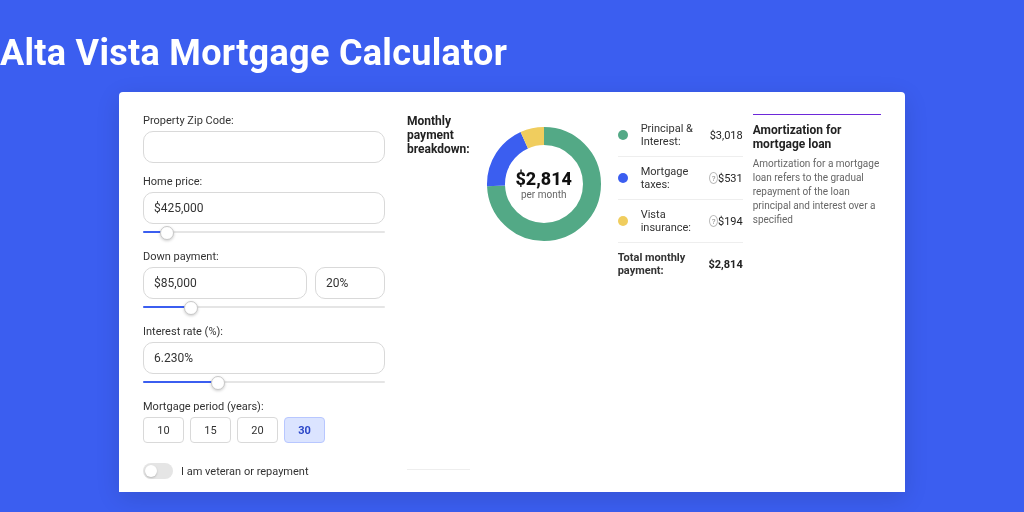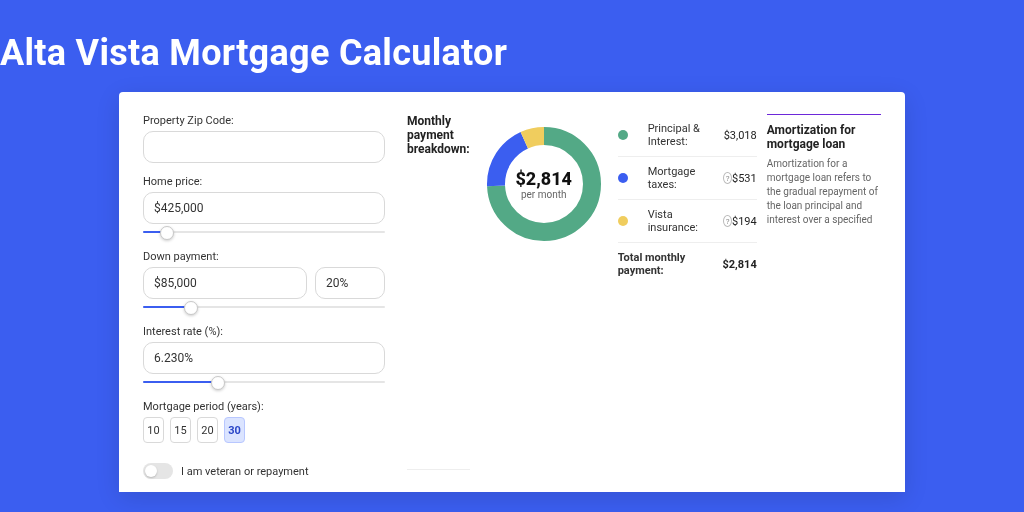--- a/index.html
+++ b/index.html
@@ -14,37 +14,37 @@
 .field{width:100%;height:32px;border:1px solid #d9d9d9;border-radius:10px;padding:0 10px;font-size:12px;color:#333;outline:none;background:#fff}
 .block{margin-bottom:8px}
 .slider-wrap{position:relative;height:12px;margin-top:2px}
 .slider-track{position:absolute;left:0;right:0;top:5px;height:2px;background:#e5e5e5;border-radius:1px}
 .slider-fill{position:absolute;left:0;top:5px;height:2px;background:#3b5ef0;border-radius:1px}
 .slider-thumb{position:absolute;top:0;width:14px;height:14px;border-radius:50%;background:#fff;border:1px solid #c9c9c9;box-shadow:0 1px 3px rgba(0,0,0,.2);transform:translateX(-50%)}
 .row2{display:flex;gap:8px}
 .row2 .field:first-child{flex:1}
 .row2 .field:last-child{width:70px}
 .period-row{display:flex;gap:6px;margin-top:4px}
-.period-btn{width:21px;height:26px;border:1px solid #d9d9d9;border-radius:4px;background:#fff;font-size:11px;color:#333;cursor:pointer;display:flex;align-items:center;justify-content:center}
+.period-btn{width:41px;height:26px;border:1px solid #d9d9d9;border-radius:4px;background:#fff;font-size:11px;color:#333;cursor:pointer;display:flex;align-items:center;justify-content:center}
 .period-btn.active{background:#dbe4ff;border-color:#b8c7ff;color:#2a46c8;font-weight:700}
 .toggle-row{display:flex;align-items:center;gap:8px;margin-top:8px}
 .toggle{width:30px;height:16px;border-radius:10px;background:#e5e5e5;position:relative;cursor:pointer}
 .toggle::after{content:"";position:absolute;left:2px;top:2px;width:12px;height:12px;border-radius:50%;background:#fff;box-shadow:0 1px 2px rgba(0,0,0,.2)}
 .toggle-label{font-size:11px;color:#333}
 .section-title{font-size:12px;font-weight:700;color:#222;border-bottom:1px solid #eee;padding-bottom:8px}
 .donut-wrap{display:flex;justify-content:center;padding:6px 0 4px}
 .donut{position:relative;width:128px;height:128px}
 .donut svg{transform:rotate(-90deg)}
 .donut-center{position:absolute;inset:0;display:flex;flex-direction:column;align-items:center;justify-content:center}
 .donut-center .v{font-size:18px;font-weight:800;color:#111}
 .donut-center .s{font-size:10px;color:#666}
 .legend{display:flex;flex-direction:column}
 .legend-row{display:flex;align-items:center;justify-content:space-between;border-bottom:1px solid #eee;padding:8px 0;font-size:11px}
 .legend-row.total{border-bottom:none;font-weight:700}
-.legend-left{display:flex;align-items:center;gap:20px;color:#333}
+.legend-left{display:flex;align-items:center;gap:13px;color:#333}
 .dot{width:10px;height:10px;border-radius:50%;flex:none}
 .info{width:12px;height:12px;border:1px solid #bbb;border-radius:50%;display:inline-flex;align-items:center;justify-content:center;font-size:8px;color:#888;margin-left:2px}
 .legend-val{color:#222;font-size:11px}
 .legend-row.total .legend-val{font-weight:700}
 .amort{margin-top:0}
 .amort-title{font-size:12px;font-weight:700;color:#222;padding:8px 0 6px;border-top:1px solid #6d28d9}
 .amort-text{font-size:10px;color:#666;line-height:1.4}
 </style>
 </head>
 <body>

